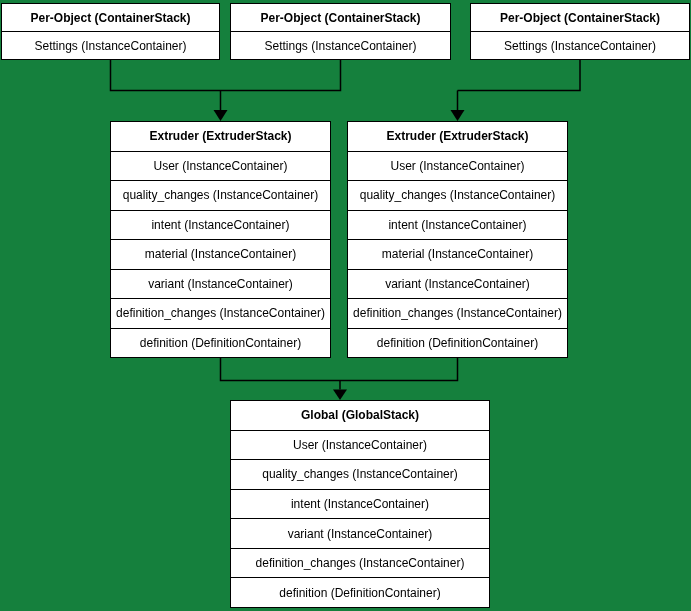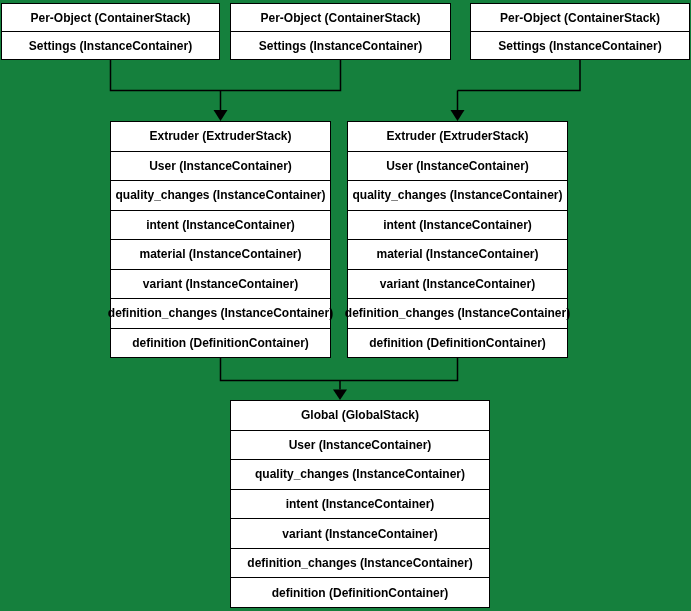--- a/index.html
+++ b/index.html
@@ -40,21 +40,21 @@
     font-size: 12px;
     font-weight: 700;
     white-space: nowrap;
   }
   .box-row {
     flex: 1;
     display: flex;
     align-items: center;
     justify-content: center;
     font-size: 12px;
-    font-weight: 700;
+    font-weight: 400;
     border-top: 1.5px solid #000000;
     white-space: nowrap;
   }
   
   .per-object-1 { left: 1px;   top: 3px;   width: 219px; height: 57px; }
   .per-object-2 { left: 230px; top: 3px;   width: 221px; height: 57px; }
   .per-object-3 { left: 470px; top: 3px;   width: 220px; height: 57px; }
   .extruder-1   { left: 110px; top: 121px; width: 221px; height: 237px; }
   .extruder-2   { left: 347px; top: 121px; width: 221px; height: 237px; }
   .global-stack { left: 230px; top: 400px; width: 260px; height: 208px; }

